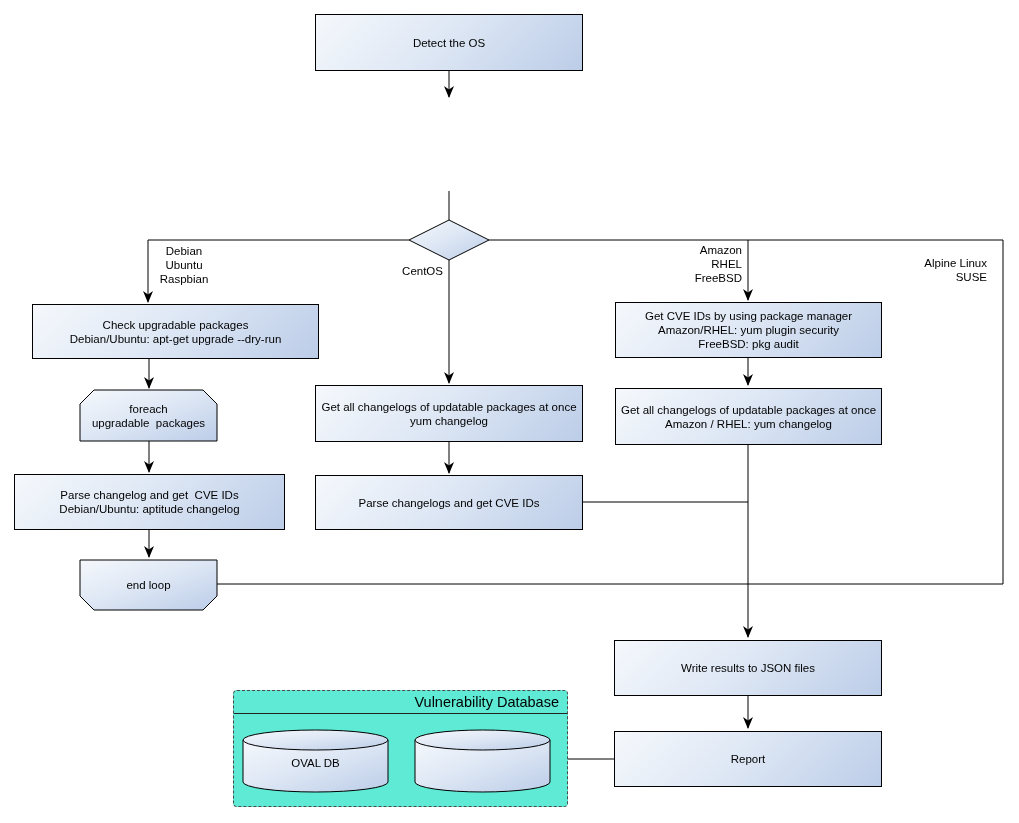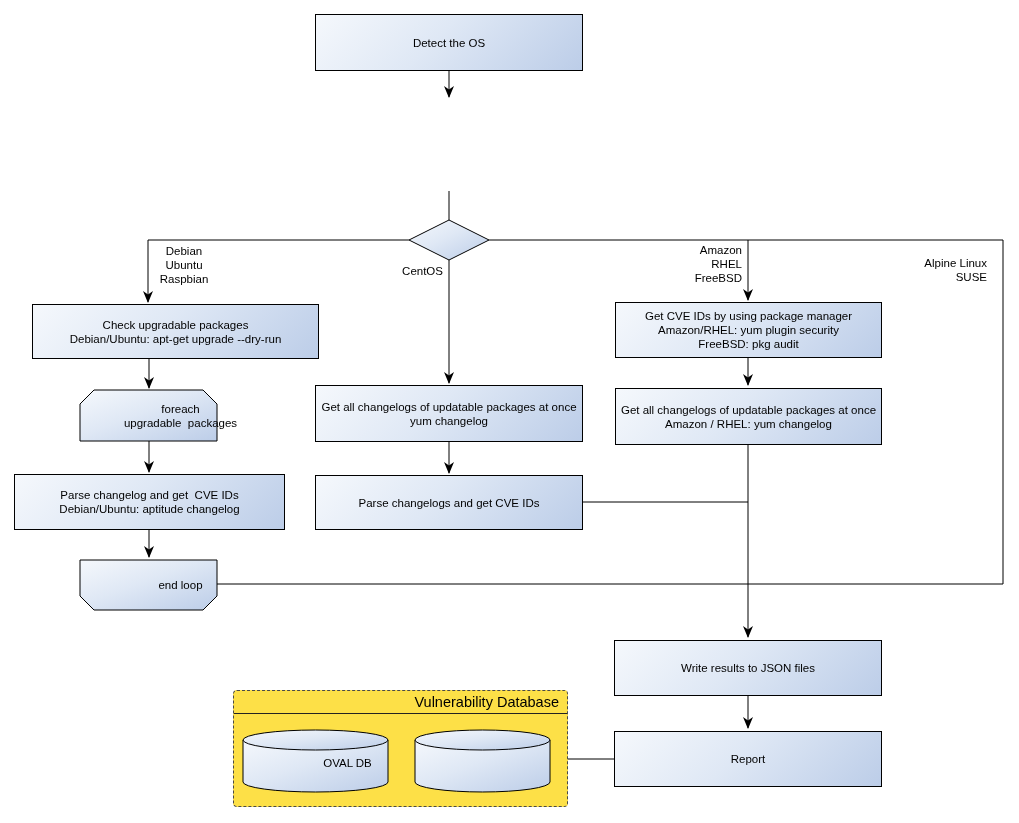--- a/index.html
+++ b/index.html
@@ -22,37 +22,36 @@
     border:1px solid #000;
     background:linear-gradient(135deg,#f5f8fc 0%,#dfe8f5 45%,#bccde8 100%);
     z-index:3;
   }
   .shape-label{
     position:absolute;
     display:flex;align-items:center;justify-content:center;
     text-align:center;white-space:pre;
     font-size:11.5px;line-height:14px;
     z-index:3;
-    margin-left:32px;
   }
   .branch-label{
     position:absolute;
     white-space:pre;
     font-size:11.5px;line-height:14px;
     z-index:3;
   }
   .align-right{text-align:right;}
   .align-center{text-align:center;}
   .db-group{
     position:absolute;
     left:233px;top:690px;width:335px;height:117px;
     box-sizing:border-box;
     border:1.5px dashed #4a4a4a;
     border-radius:4px;
-    background:#fde047;
+    background:#5eead4;
     z-index:1;
   }
   .db-group-header{
     box-sizing:border-box;
     height:23px;
     border-bottom:1px solid #222;
     text-align:right;
     font-size:14.5px;
     line-height:22px;
     padding-right:8px;

